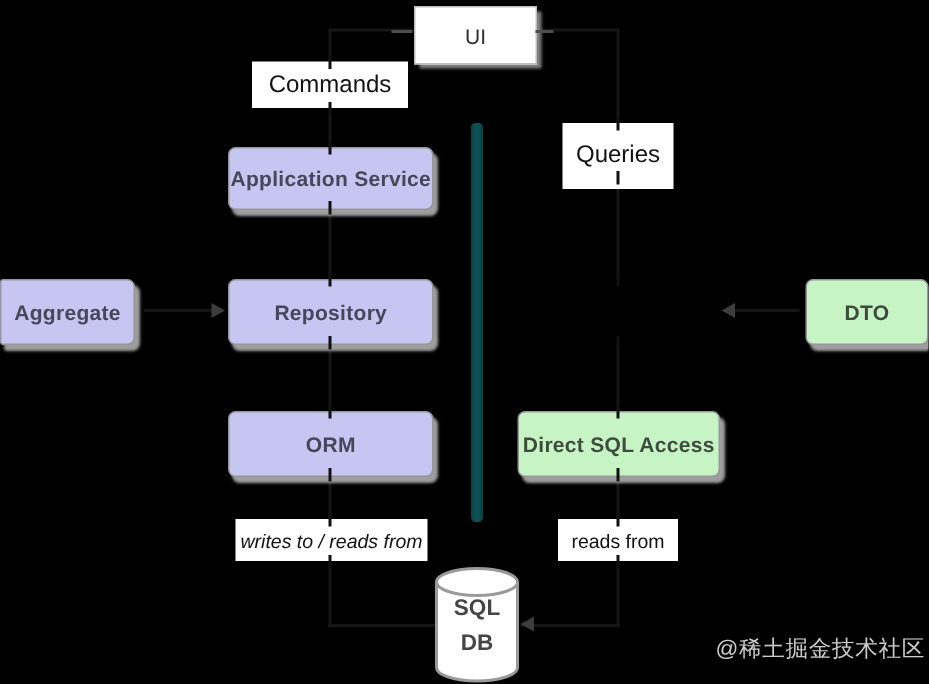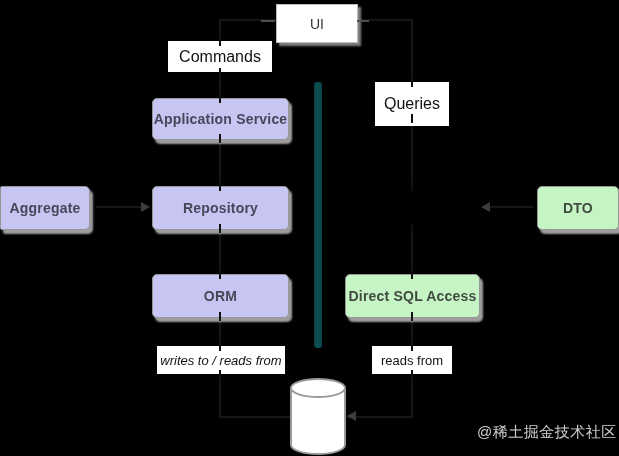--- a/index.html
+++ b/index.html
@@ -153,17 +153,21 @@
 
   <div class="arrow right" style="left:141px;top:202px;"></div>
   <div class="arrow left" style="left:481px;top:202px;"></div>
   <div class="arrow left" style="left:347px;top:411px;"></div>
 
   <div class="db">
     <svg width="56" height="78" viewBox="0 0 56 78">
       <path d="M1 10 L1 67 A27 9 0 0 0 55 67 L55 10" fill="#ffffff" stroke="#9a9a9a" stroke-width="2"></path>
       <ellipse cx="28" cy="10" rx="27" ry="9" fill="#ffffff" stroke="#9a9a9a" stroke-width="2"></ellipse>
     </svg>
+    <div class="dbtext">
+      <div>SQL</div>
+      <div>DB</div>
+    </div>
   </div>
 
   <div class="watermark">@稀土掘金技术社区</div>
 
 </div>
 
 </body></html>

